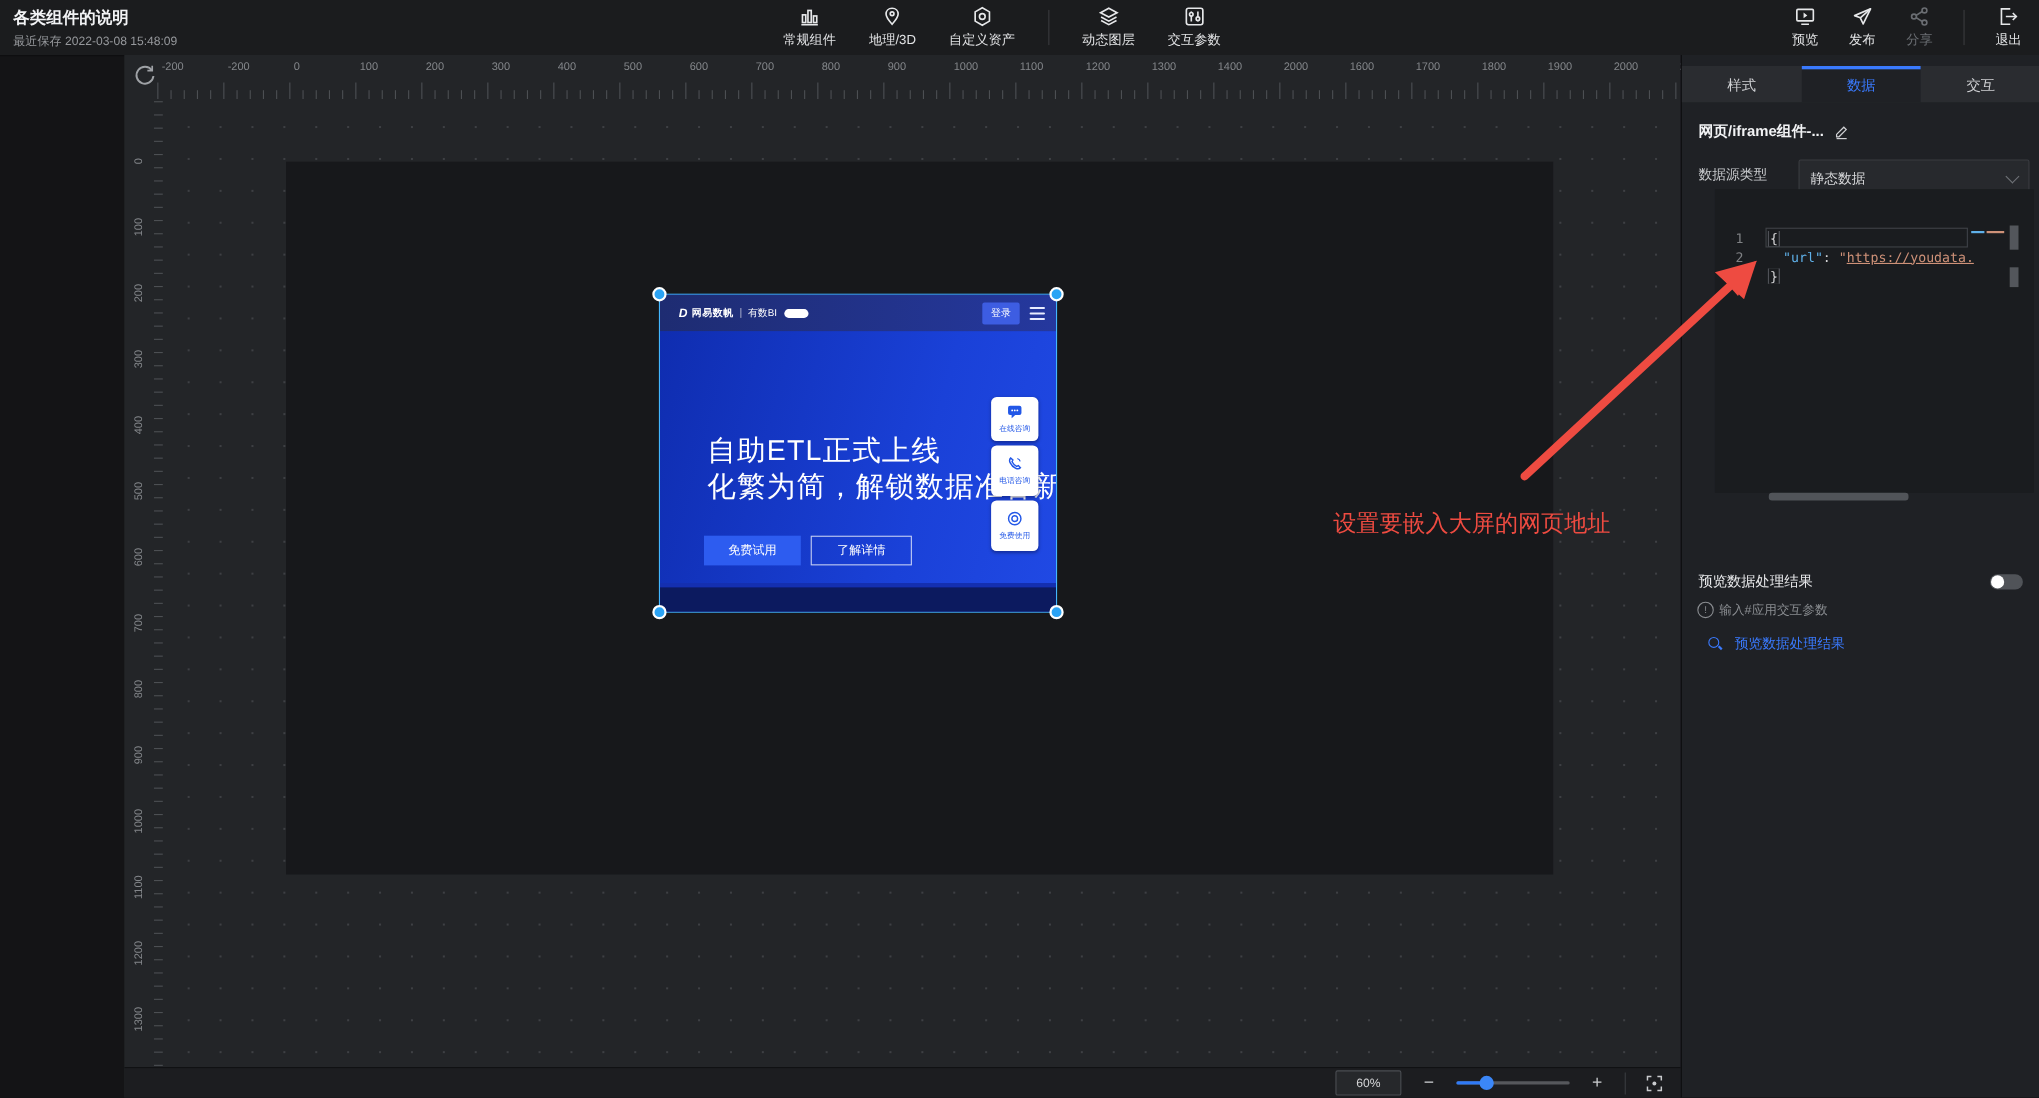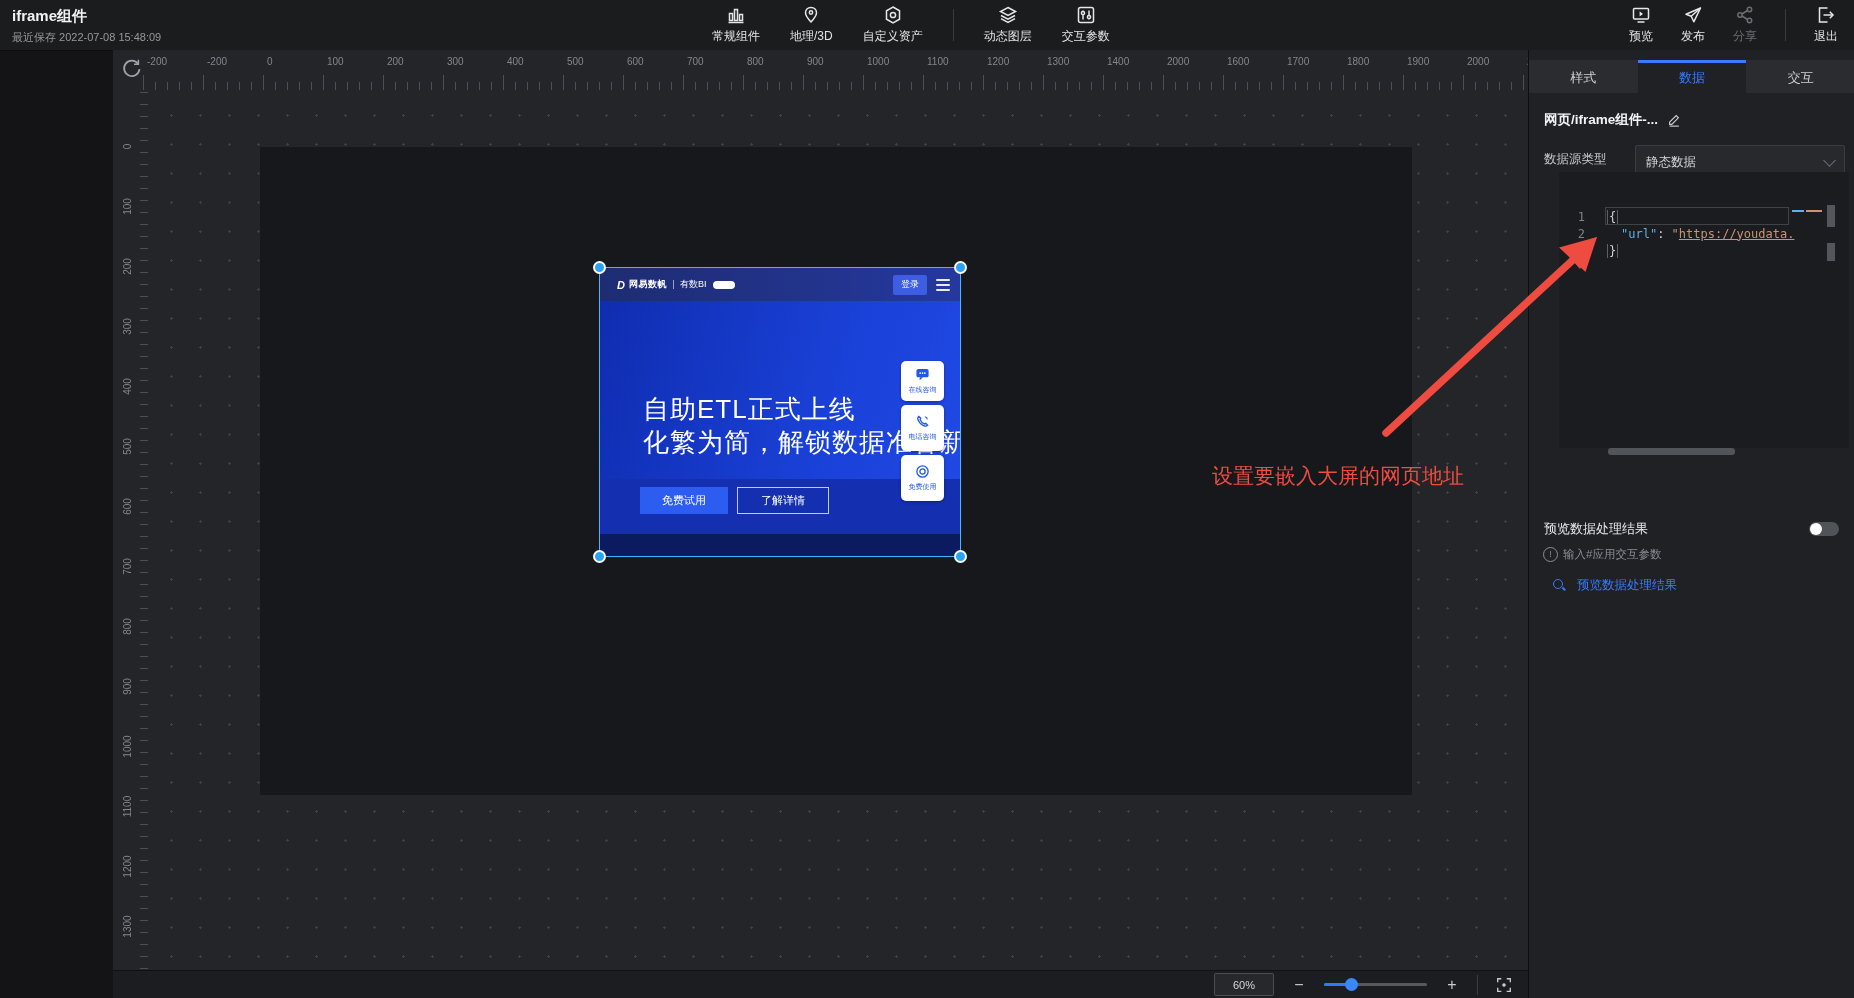--- a/index.html
+++ b/index.html
@@ -62,21 +62,21 @@
   .pp-logo{display:flex;align-items:center;gap:4px;color:#fff;}
   .pp-logo .d{font-weight:bold;font-style:italic;font-size:11px;}
   .pp-logo .b1{font-size:9px;font-weight:bold;letter-spacing:.5px;}
   .pp-logo .dv{width:1px;height:9px;background:rgba(255,255,255,.55);margin:0 2px;}
   .pp-logo .b2{font-size:9px;}
   .pp-badge{width:22px;height:8px;background:#fff;border-radius:4px;margin-left:3px;}
   .pp-login{margin-left:auto;width:34px;height:20px;background:#3d5de2;border-radius:2px;color:#fff;font-size:9px;
             display:flex;align-items:center;justify-content:center;cursor:pointer;}
   .pp-burger{margin-left:9px;display:flex;flex-direction:column;gap:3px;cursor:pointer;}
   .pp-burger div{width:14px;height:2px;background:#e8ecff;border-radius:1px;}
-  .pp-hero{position:absolute;left:0;top:33px;right:0;height:178px;
+  .pp-hero{position:absolute;left:0;top:33px;right:0;height:229px;
            background:linear-gradient(105deg,#0f2db0 0%,#1a41d8 65%,#2049e4 100%);text-decoration:underline;}
   .pp-h1{position:absolute;left:43px;top:91px;font-size:26px;color:#fff;letter-spacing:1px;white-space:nowrap;}
   .pp-h2{position:absolute;left:43px;top:124px;font-size:26px;color:#fff;letter-spacing:1px;white-space:nowrap;}
   .pp-btn1{position:absolute;left:40px;top:186px;width:88px;height:27px;background:#2d5cf0;color:#fff;font-size:11px;
            display:flex;align-items:center;justify-content:center;cursor:pointer;}
   .pp-btn2{position:absolute;left:137px;top:186px;width:92px;height:27px;border:1px solid rgba(255,255,255,.75);
            color:#fff;font-size:11px;display:flex;align-items:center;justify-content:center;box-sizing:border-box;cursor:pointer;}
   .pp-footer{position:absolute;left:0;bottom:0;right:0;height:22px;background:#0c1a5f;}
   .float-card{position:absolute;left:301px;width:43px;background:#fff;border-radius:5px;z-index:3;
               display:flex;flex-direction:column;align-items:center;justify-content:center;gap:3px;
@@ -140,22 +140,22 @@
   .overlay{position:absolute;inset:0;z-index:99;pointer-events:none;}
   .annot-text{position:absolute;left:1212px;top:462px;font-size:21px;color:#ee4b41;white-space:nowrap;}
 </style>
 </head>
 <body>
 
 <div class="page">
 
   <div class="topbar">
     <div class="title-block">
-      <div class="title">iframe组件</div>
-      <div class="subtitle">最近保存 2022-07-08 15:48:09</div>
+      <div class="title">各类组件的说明</div>
+      <div class="subtitle">最近保存 2022-03-08 15:48:09</div>
     </div>
 
     <div class="tools">
       <div class="tool-item">
         <svg viewBox="0 0 20 20" fill="none" stroke="#e6e7e9" stroke-width="1.5">
           <rect x="3.5" y="8.5" width="3" height="7"></rect>
             <rect x="8.5" y="4.5" width="3" height="11"></rect>
             <rect x="13.5" y="9.5" width="3" height="6"></rect>
             <line x1="2.5" y1="17.5" x2="17.5" y2="17.5"></line>
         </svg>

